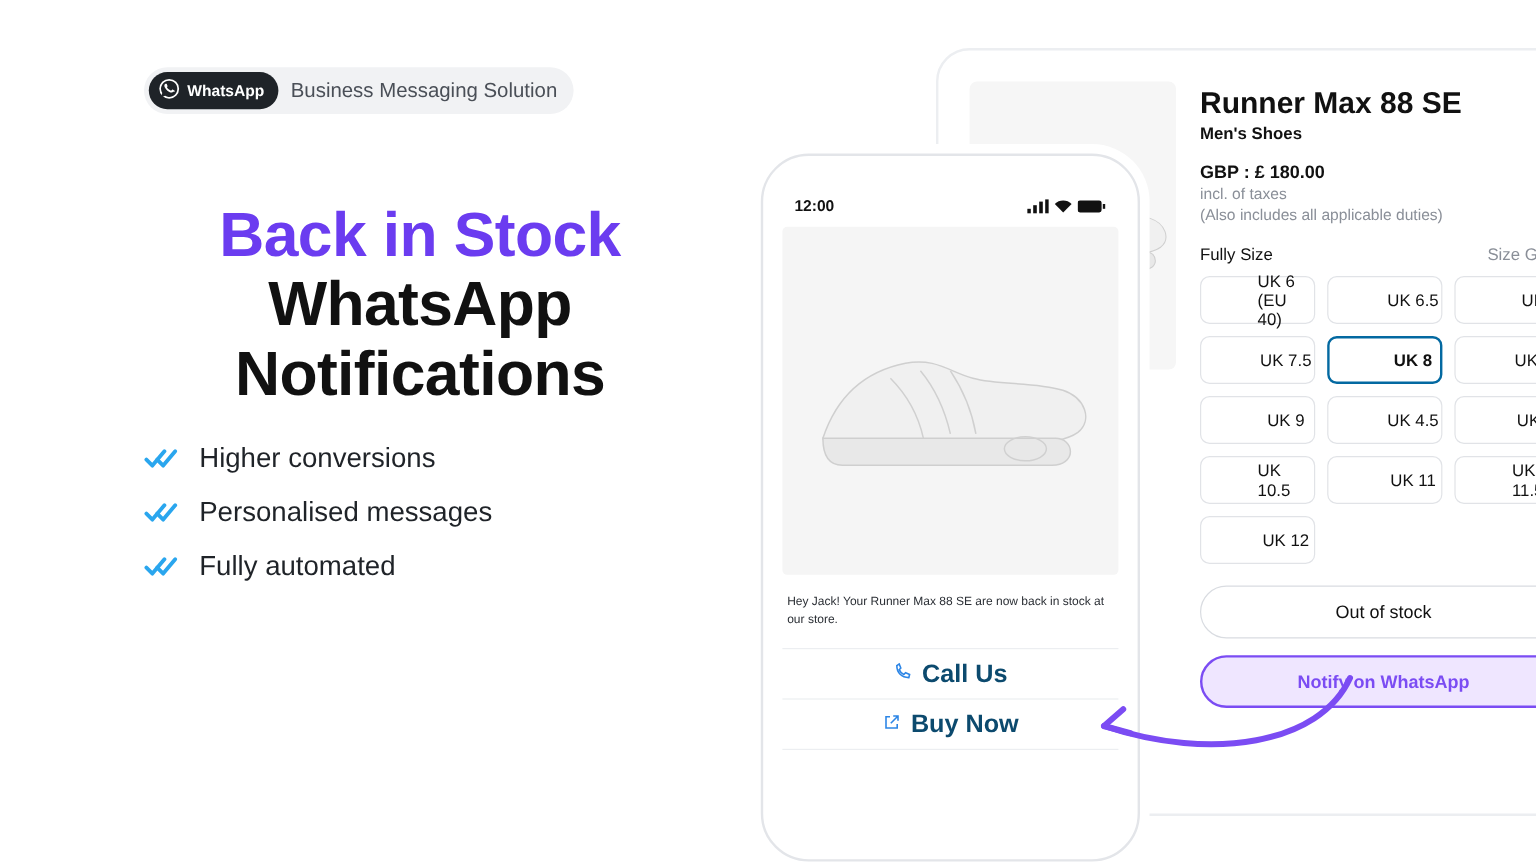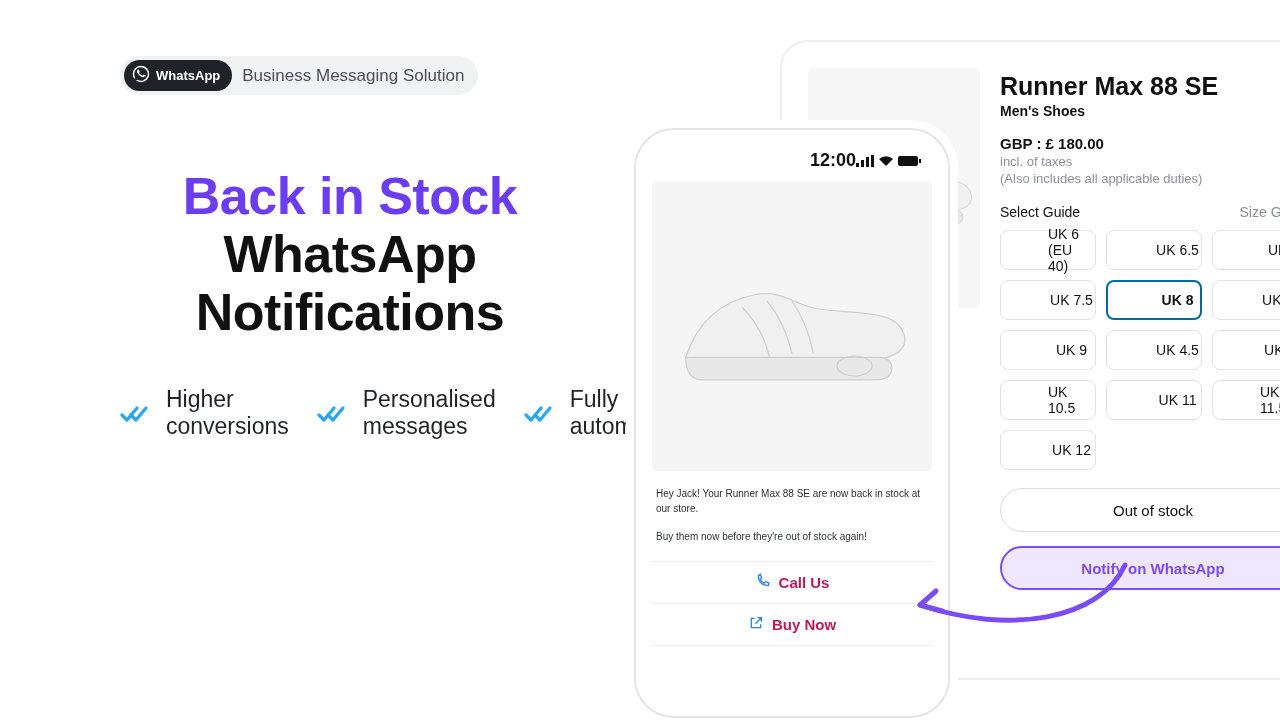--- a/index.html
+++ b/index.html
@@ -9,21 +9,21 @@
   
   .left { position: absolute; left: 120px; top: 56px; width: 460px; }
   .badge-wrap { display: inline-flex; align-items: center; background: #f1f2f4; border-radius: 20px; padding: 4px 14px 4px 4px; gap: 10px; }
   .wa-pill { display: inline-flex; align-items: center; gap: 6px; background: #1f2328; color: #fff; border-radius: 20px; padding: 5px 12px 5px 8px; font-weight: 600; font-size: 13px; }
   .wa-pill svg { width: 18px; height: 18px; }
   .badge-sub { font-size: 17px; color: #4a4f57; }
 
   .headline { margin-top: 72px; font-size: 52px; line-height: 1.12; font-weight: 700; letter-spacing: -0.5px; color: #111; text-align: center; }
   .headline .accent { color: #6b3cf0; }
 
-  .benefits { margin-top: 44px; display: flex; flex-direction: row; gap: 28px; }
+  .benefits { margin-top: 26px; display: flex; flex-direction: column; gap: 18px; }
   .benefit { display: flex; align-items: center; gap: 16px; font-size: 23px; color: #1f2328; }
   .dblchk { width: 30px; height: 20px; flex: 0 0 30px; }
   .dblchk svg { width: 30px; height: 20px; stroke: #2aa6ee; stroke-width: 3.2; fill: none; stroke-linecap: round; stroke-linejoin: round; }
 
   
   .desk { position: absolute; left: 780px; top: 40px; width: 540px; height: 640px; background: #fff; border: 2px solid #eceef1; border-radius: 28px; padding: 26px 0 26px 26px; }
   .desk-inner { display: flex; gap: 20px; }
   .desk-thumb { width: 190px; height: 240px; background: #f6f6f6; border-radius: 6px; display:flex; align-items:center; justify-content:center; overflow:hidden; }
   .desk-thumb svg { width: 180px; height: 130px; }
   .desk-info { flex: 1; padding-top: 4px; padding-right: 10px; }
@@ -34,29 +34,29 @@
 
   .size-row { margin-top: 18px; display:flex; justify-content: space-between; align-items:center; font-size: 14px; padding-right: 0; }
   .sizes { margin-top: 10px; display: grid; grid-template-columns: repeat(3, 96px); gap: 10px; }
   .size-btn { height: 40px; border: 1px solid #e1e3e7; border-radius: 8px; background:#fff; font-size: 14px; display:flex; align-items:center; justify-content:center; cursor:pointer;padding-left:47px; }
   .size-btn.selected { border: 2px solid #0369a1; font-weight: 600; }
   .wide-btn { margin-top: 18px; width: 306px; height: 44px; border: 1px solid #d9dce1; border-radius: 999px; background:#fff; font-size: 15px; display:flex; align-items:center; justify-content:center; }
   .notify-btn { margin-top: 14px; width: 306px; height: 44px; border: 2px solid #7b4cf3; border-radius: 999px; background:#efe6ff; color:#7b4cf3; font-size: 15px; font-weight:700; display:flex; align-items:center; justify-content:center; cursor:pointer; }
 
   
   .phone { position: absolute; left: 634px; top: 128px; width: 316px; height: 590px; background:#fff; border: 2px solid #e3e5e9; border-radius: 40px; padding: 18px 16px; box-shadow: 0 0 0 8px #fff; }
-  .statusbar { display:flex; justify-content: flex-end; align-items:center; font-size: 18px; font-weight: 600; padding: 2px 10px 10px; }
+  .statusbar { display:flex; justify-content: space-between; align-items:center; font-size: 13px; font-weight: 600; padding: 2px 10px 10px; margin-top: 14px; }
   .status-icons { display:flex; gap:4px; align-items:center; }
   .status-icons svg { height: 12px; }
   .phone-img { height: 290px; background:#f5f5f5; border-radius: 4px; display:flex; align-items:center; justify-content:center; overflow:hidden; }
   .phone-img svg { width: 250px; height: 180px; }
   .msg { margin-top: 16px; font-size: 10px; line-height: 1.45; color:#2b2f35; padding: 0 4px; }
   .msg p + p { margin-top: 14px; }
   .phone-actions { margin-top: 16px; border-top:1px solid #eceef1; }
-  .phone-action { height: 42px; border-bottom:1px solid #eceef1; display:flex; align-items:center; justify-content:center; gap:8px; color:#be185d; font-size:15px; font-weight:600; cursor:pointer; }
+  .phone-action { height: 42px; border-bottom:1px solid #eceef1; display:flex; align-items:center; justify-content:center; gap:8px; color:#0c4a6e; font-size:21px; font-weight:600; cursor:pointer; }
   .phone-action svg { width:16px; height:16px; stroke:#2d86e6; fill:none; stroke-width:2; }
 
   
   .arrow { position:absolute; left: 900px; top: 560px; width: 240px; height: 90px; pointer-events:none; }
   .arrow svg { width: 240px; height: 90px; overflow: visible; }
 
   
   .shoe path { fill:#f0f0f0; stroke:#cfcfcf; stroke-width:1; }
   .shoe .sole { fill:#e8e8e8; }
   .shoe .line { fill:none; stroke:#d0d0d0; }
@@ -121,21 +121,21 @@
           </svg>
       </div>
       <div class="desk-info">
         <div class="desk-title">Runner Max 88 SE</div>
         <div class="desk-sub">Men's Shoes</div>
         <div class="desk-price">GBP : £ 180.00</div>
         <div class="desk-meta">incl. of taxes</div>
         <div class="desk-meta">(Also includes all applicable duties)</div>
 
         <div class="size-row">
-          <span>Select Guide</span>
+          <span>Fully Size</span>
           <span style="color:#8a8f98">Size Guide</span>
         </div>
         <div class="sizes" id="sizes">
             <div class="size-btn">UK 6 (EU 40)</div>
             <div class="size-btn">UK 6.5</div>
             <div class="size-btn">UK 7</div>
             <div class="size-btn">UK 7.5</div>
             <div class="size-btn selected">UK 8</div>
             <div class="size-btn">UK 8.5</div>
             <div class="size-btn">UK 9</div>
@@ -179,21 +179,20 @@
     <div class="phone-img">
       <svg class="shoe" viewBox="0 0 200 140">
           <path d="M15 95c10-30 30-45 55-50 20-4 30 6 45 10 18 5 40 2 60 8 15 5 20 20 10 28-8 6-30 9-60 9H30c-10 0-15-3-15-5Z"></path>
           <path class="sole" d="M15 95h155c6 0 10 4 10 9s-5 9-12 9H28c-9 0-13-6-13-18Z"></path>
           <path class="line" d="M60 55c10 10 18 22 22 40M80 50c10 12 16 25 20 42M100 50c8 12 14 25 17 42"></path>
           <ellipse cx="150" cy="102" rx="14" ry="8" class="line"></ellipse>
         </svg>
     </div>
     <div class="msg">
       <p>Hey Jack! Your Runner Max 88 SE are now back in stock at our store.</p>
-      <p>Buy them now before they're out of stock again!</p>
     </div>
     <div class="phone-actions">
       <div class="phone-action">
         <span><svg viewBox="0 0 24 24">
               <path d="M5 4c0 9 6 15 15 15l1-4-5-2-2 2c-3-1-5-3-6-6l2-2-2-5Z"></path>
             </svg></span>
         <span>Call Us</span>
       </div>
       <div class="phone-action">
         <span><svg viewBox="0 0 24 24">

